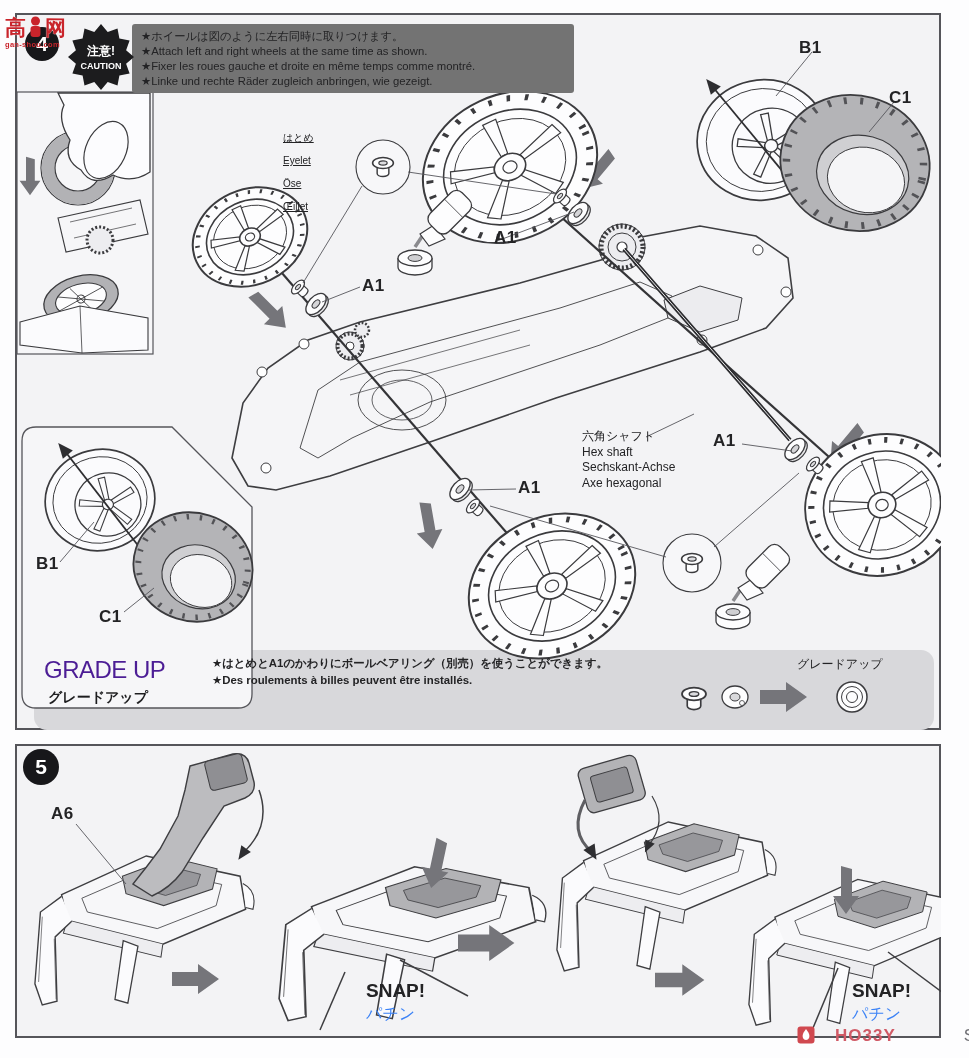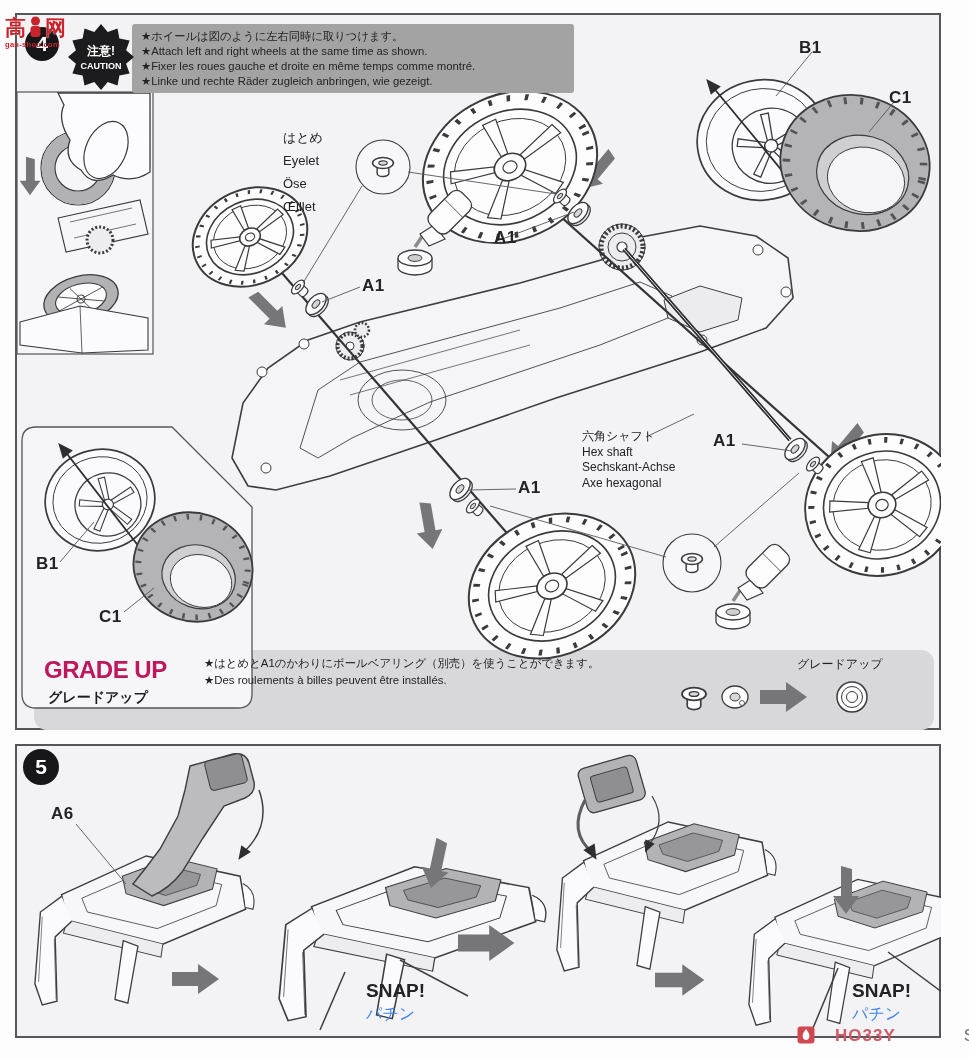--- a/index.html
+++ b/index.html
@@ -4,27 +4,27 @@
 <style>
   html,body{margin:0;padding:0;background:#fff;}
   .page{position:relative;width:969px;height:1058px;background:#fdfdfe;overflow:hidden;
         font-family:"Liberation Sans","DejaVu Sans",sans-serif;color:#222;}
   .panel{position:absolute;box-sizing:border-box;border:2px solid #55555a;background:#f3f3f5;z-index:0;}
   .art{position:absolute;z-index:1;}
   .lbl{position:absolute;z-index:3;white-space:nowrap;color:#232325;}
   .plabel{font-size:17px;font-weight:bold;letter-spacing:0.5px;}
   .badge{position:absolute;z-index:4;background:#17171a;color:#fff;border-radius:50%;
          display:flex;align-items:center;justify-content:center;font-weight:bold;font-size:21px;}
-  .cbox{position:absolute;z-index:3;background:#a3a3a3;border-radius:3px;padding:5px 9px 4px 9px;}
+  .cbox{position:absolute;z-index:3;background:#737373;border-radius:3px;padding:5px 9px 4px 9px;}
   .cbox div{font-size:11.3px;line-height:15px;color:#232325;}
   .mlang div{color:#232325;}
-  .eyelbl div{font-size:13px;line-height:23px;}
+  .eyelbl div{font-size:10px;line-height:23px;text-decoration:underline;}
   .hexlbl div{font-size:12px;line-height:15.5px;}
   .gnotes div{font-size:11.4px;line-height:16.5px;}
-  .gtitle{font-size:24px;font-weight:bold;letter-spacing:-0.5px;color:#be185d;}
+  .gtitle{font-size:24px;font-weight:normal;letter-spacing:-0.5px;color:#4c1d95;}
   .gtitleja{font-size:14px;font-weight:bold;color:#1d1d1f;}
   .bblbl{font-size:12px;}
   .snapen{font-size:19px;font-weight:bold;color:#232325;}
   .snapja{font-size:16px;color:#3b82f6;}
   .wm{position:absolute;left:5px;top:16px;z-index:6;line-height:1;}
   .wm-row{display:flex;align-items:flex-end;gap:1px;}
   .wm-ch{color:#c9242b;font-size:21px;font-weight:bold;text-shadow:0 0 1px #fff;}
   .wm-url{color:#c9242b;font-size:7.5px;font-weight:bold;margin-top:3px;letter-spacing:0.3px;}
   .hobby{position:absolute;left:797px;top:1026px;z-index:6;display:flex;gap:20px;}
   .hobby .red{color:#d05a66;font-size:17px;font-weight:bold;letter-spacing:1px;}
@@ -347,21 +347,21 @@
 
   <div class="lbl mlang hexlbl" style="left:582px;top:429px;">
     <div>六角シャフト</div>
     <div>Hex shaft</div>
     <div>Sechskant-Achse</div>
     <div>Axe hexagonal</div>
   </div>
 
   <div class="lbl gtitle" style="left:44px;top:656px;">GRADE UP</div>
   <div class="lbl gtitleja" style="left:48px;top:689px;">グレードアップ</div>
-  <div class="lbl mlang gnotes" style="left:204px;top:655px;">
+  <div class="lbl mlang gnotes" style="left:212px;top:655px;font-weight:bold;">
     <div>★はとめとA1のかわりにボールベアリング（別売）を使うことができます。</div>
     <div>★Des roulements à billes peuvent être installés.</div>
   </div>
   <div class="lbl bblbl" style="left:797px;top:656px;">グレードアップ</div>
 
   <div class="badge" style="left:23px;top:749px;width:36px;height:36px;">5</div>
   <div class="lbl plabel" style="left:51px;top:804px;">A6</div>
   <div class="lbl snapen" style="left:366px;top:980px;">SNAP!</div>
   <div class="lbl snapja" style="left:366px;top:1004px;">パチン</div>
   <div class="lbl snapen" style="left:852px;top:980px;">SNAP!</div>

